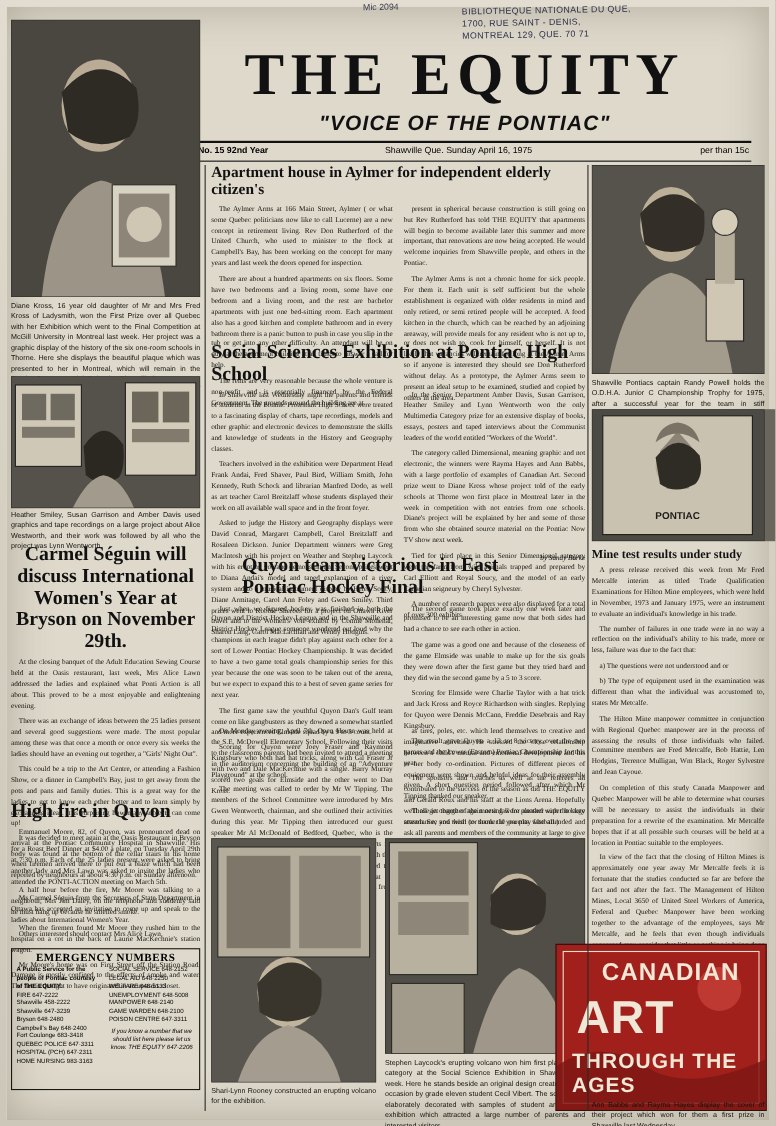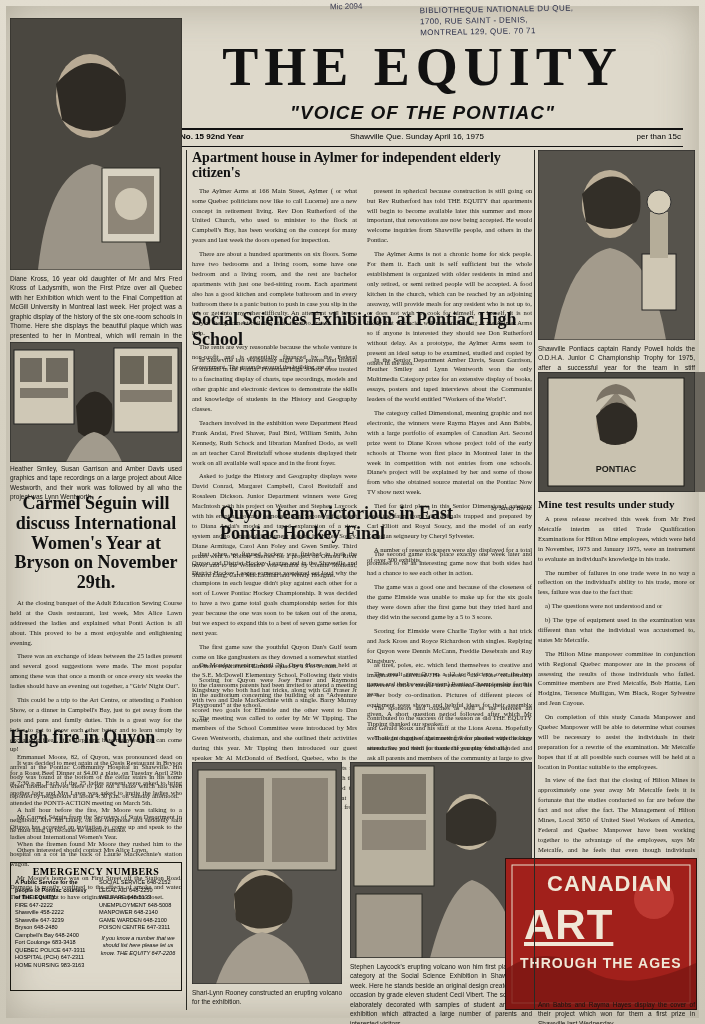--- a/index.html
+++ b/index.html
@@ -351,20 +351,20 @@
   <div style="position:absolute;left:350px;top:962px;width:182px;" class="cap">Stephen Laycock's erupting volcano won him first place in his category at the Social Science Exhibition in Shawville last week.  Here he stands beside an original design created for the occasion by grade eleven student Cecil Vibert.  The school was elaborately decorated with samples of student art for the exhibition which attracted a large number of parents and interested visitors.</div>
 
   <div class="canart">
     <svg width="190" height="150" viewBox="0 0 190 150" preserveAspectRatio="none">
       <rect width="190" height="150" fill="#a1201b"></rect>
       <rect x="6" y="6" width="178" height="138" fill="none" stroke="#e9dfcd" stroke-width="1"></rect>
       <path d="M0,110 q40,-26 80,0 q40,26 110,-6 l0,46 l-190,0 z" fill="#7e1713" opacity=".85"></path>
       <circle cx="148" cy="40" r="20" fill="#c9443c" opacity=".7"></circle>
     </svg>
     <div class="t1" style="position:absolute;left:12px;top:12px;font-size:22px;margin-left:29px;">CANADIAN</div>
-    <div class="t2" style="position:absolute;left:18px;top:42px;font-size:42px;text-decoration:underline;">ART</div>
-    <div class="t3" style="position:absolute;left:14px;top:96px;font-size:14px;width:170px;">THROUGH THE AGES</div>
+    <div class="t2" style="position:absolute;left:18px;top:42px;font-size:42px;">ART</div>
+    <div class="t3" style="position:absolute;left:14px;top:96px;font-size:19px;width:170px;">THROUGH THE AGES</div>
   </div>
   <div style="position:absolute;left:538px;top:1000px;width:157px;" class="cap">Ann Babbs and Rayma Hayes display the cover of their project which won for them a first prize in Shawville last Wednesday.</div>
 
   <div class="sep-v" style="left:186px;top:150px;height:860px;"></div>
   <div class="sep-v" style="left:534px;top:150px;height:860px;"></div>
 </div>
 
 </body></html>

